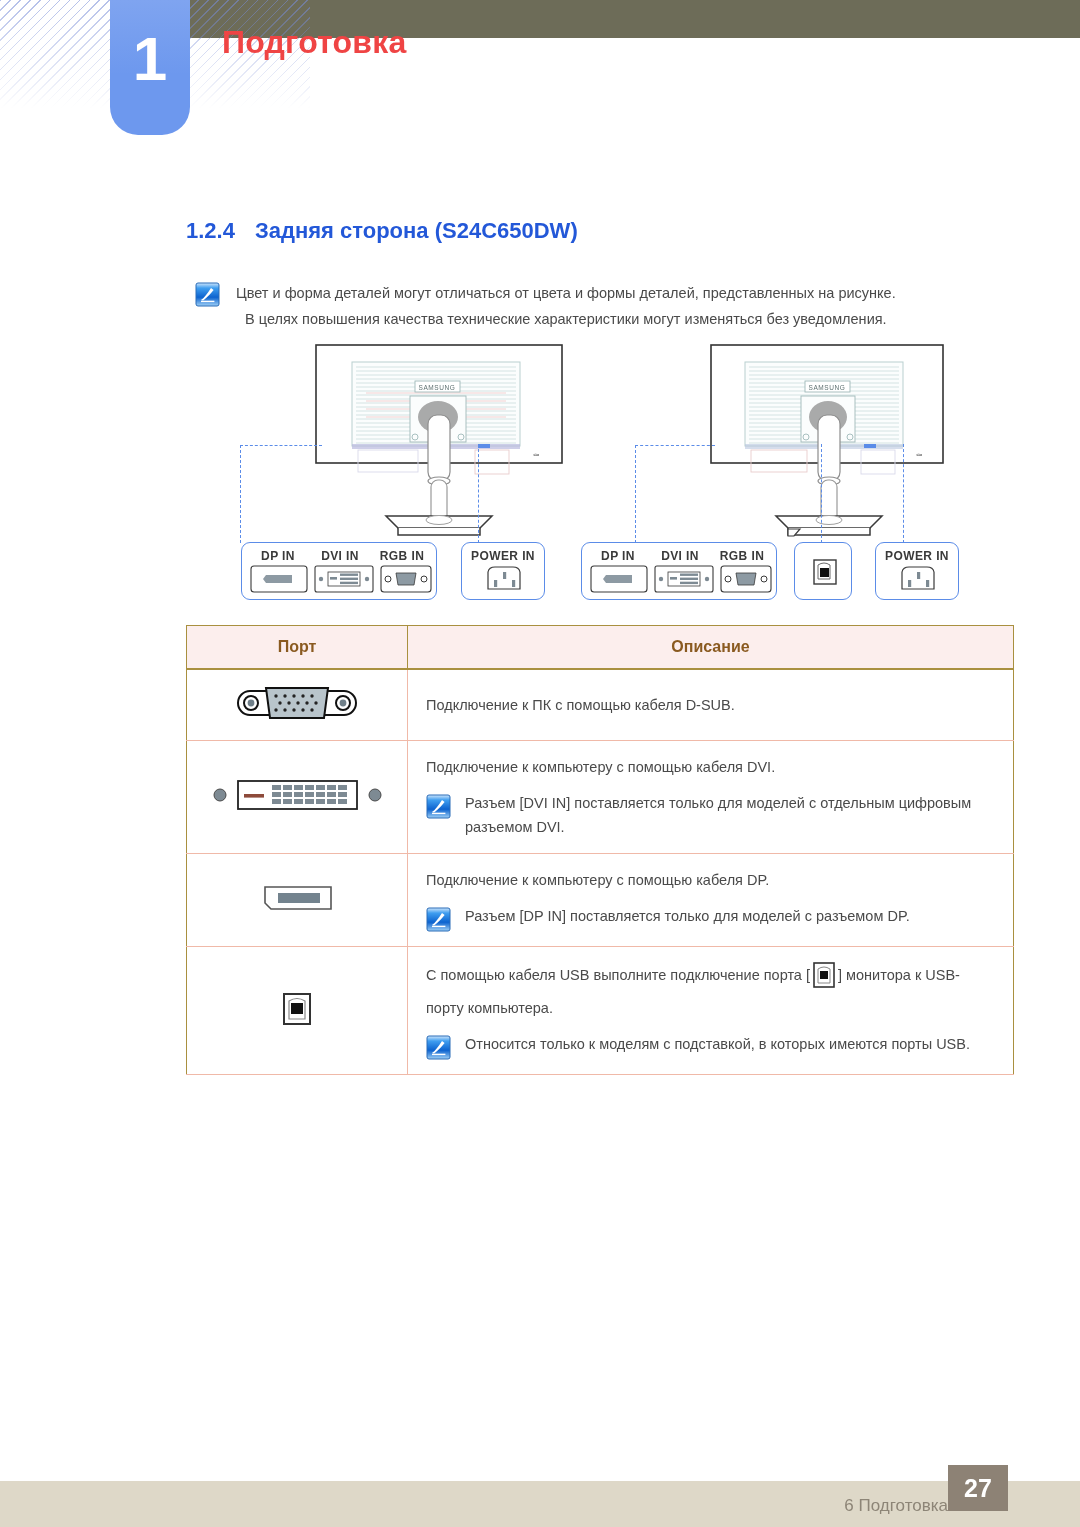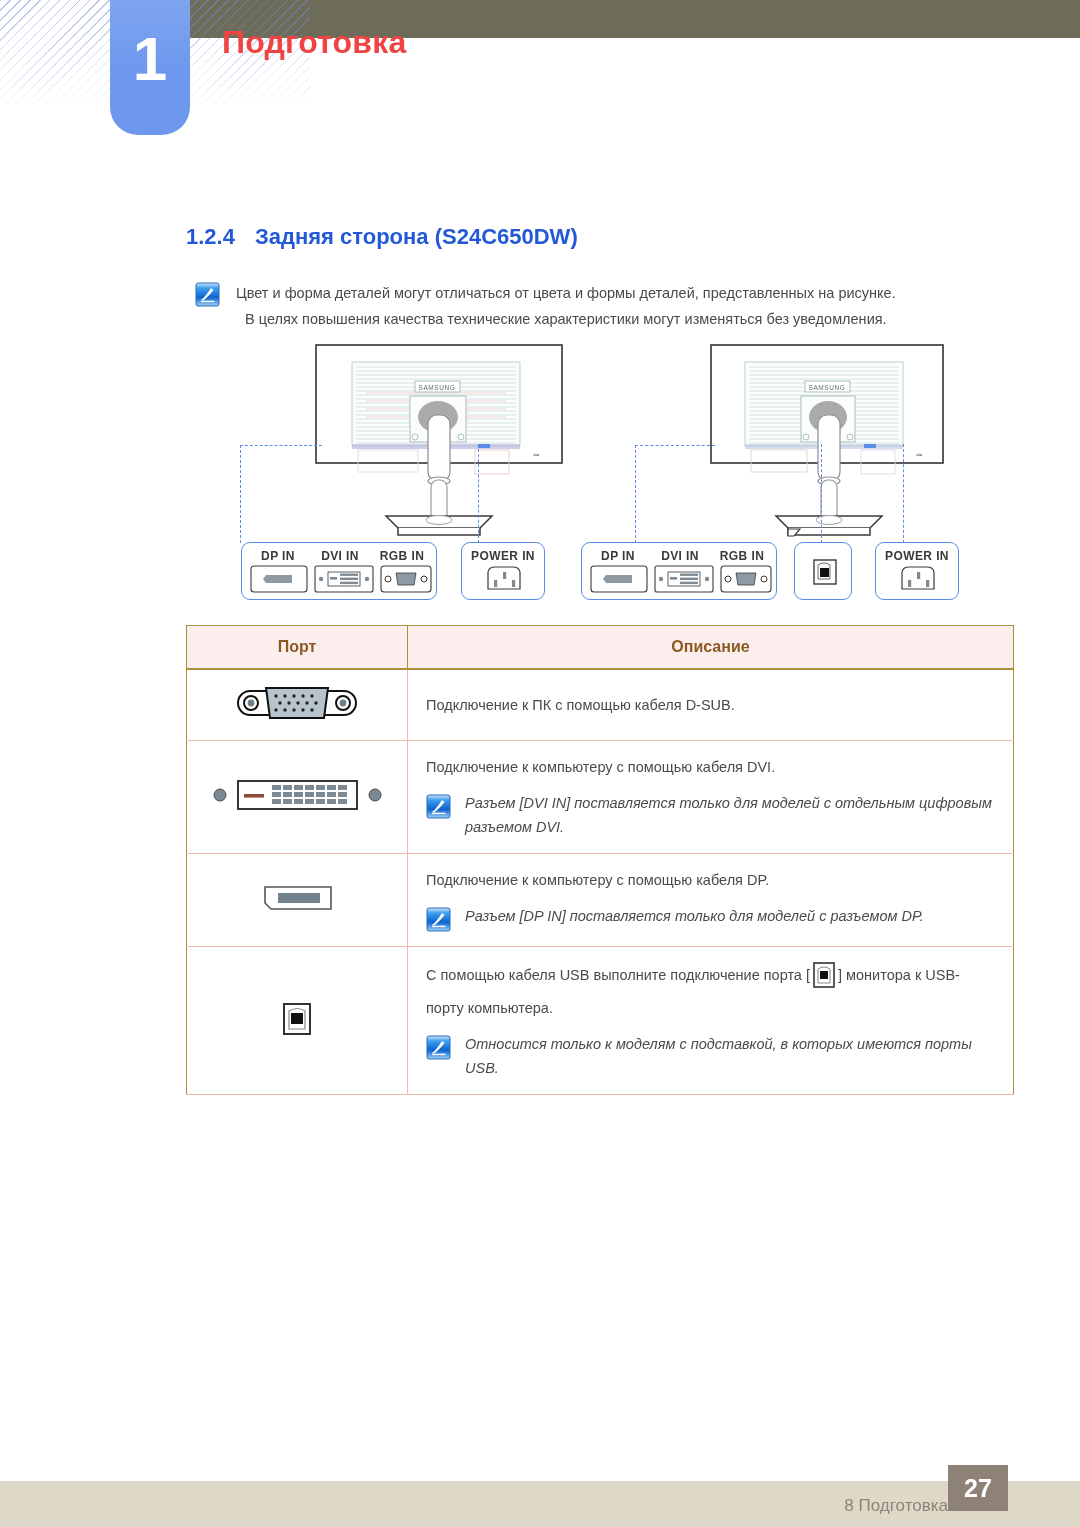--- a/index.html
+++ b/index.html
@@ -30,21 +30,21 @@
     display:flex;align-items:center;justify-content:center;
     line-height:1;padding-bottom:18px;box-sizing:border-box;
   }
   .chap-title{
     position:absolute;left:222px;top:24px;
     color:#ef4444;font-size:32px;font-weight:bold;letter-spacing:.2px;
   }
 
   
   .sec-head{
-    position:absolute;left:186px;top:224px;
+    position:absolute;left:186px;top:218px;
     color:#2358d8;font-size:22px;font-weight:bold;
     display:flex;gap:20px;align-items:flex-end;
   }
   .sec-num{color:#2358d8;}
 
   
   .note-row{position:absolute;left:195px;top:280px;width:830px;display:flex;gap:16px;}
   .note-ico{width:25px;height:25px;flex:0 0 25px;margin-top:2px;}
   .note-txt{font-size:14.5px;color:#4a4a4a;line-height:26px;}
   .note-txt div{white-space:nowrap;text-align:center;}
@@ -80,21 +80,21 @@
   }
   table.ports td.icocell{
     width:218px;text-align:center;border-left:1px solid #a9903f;
     padding:10px 0;
   }
   table.ports td.deswrap{
     border-right:1px solid #a9903f;padding:14px 18px 14px 18px;
   }
   .deswrap p{margin:0 0 12px 0;font-size:14.5px;color:#4a4a4a;line-height:24px;}
   .deswrap p:last-child{margin-bottom:0;}
-  .sub-note{display:flex;gap:14px;align-items:flex-start;margin-top:10px;font-style:italic;}
+  .sub-note{display:flex;gap:14px;align-items:flex-start;margin-top:10px;}
   .sub-note .note-ico{margin-top:3px;}
   .sub-note .sn-txt{font-size:14.5px;color:#4a4a4a;line-height:24px;}
   .inline-usb{display:inline-block;vertical-align:-9px;margin:0 1px;}
 
   
   .foot-bar{
     position:absolute;left:0;bottom:0;width:1080px;height:46px;background:#ded8c8;
   }
   .foot-txt{
     position:absolute;right:132px;bottom:11px;color:#8d8577;font-size:17px;
@@ -464,14 +464,14 @@
             </svg>
           </span>
           <span class="sn-txt">Относится только к моделям с подставкой, в которых имеются порты USB.</span>
         </div>
       </td>
     </tr>
   </tbody>
 </table>
 
 <div class="foot-bar"></div>
-<div class="foot-txt">8 Подготовка</div>
+<div class="foot-txt">6 Подготовка</div>
 <div class="foot-page">27</div>
 
 </body></html>

